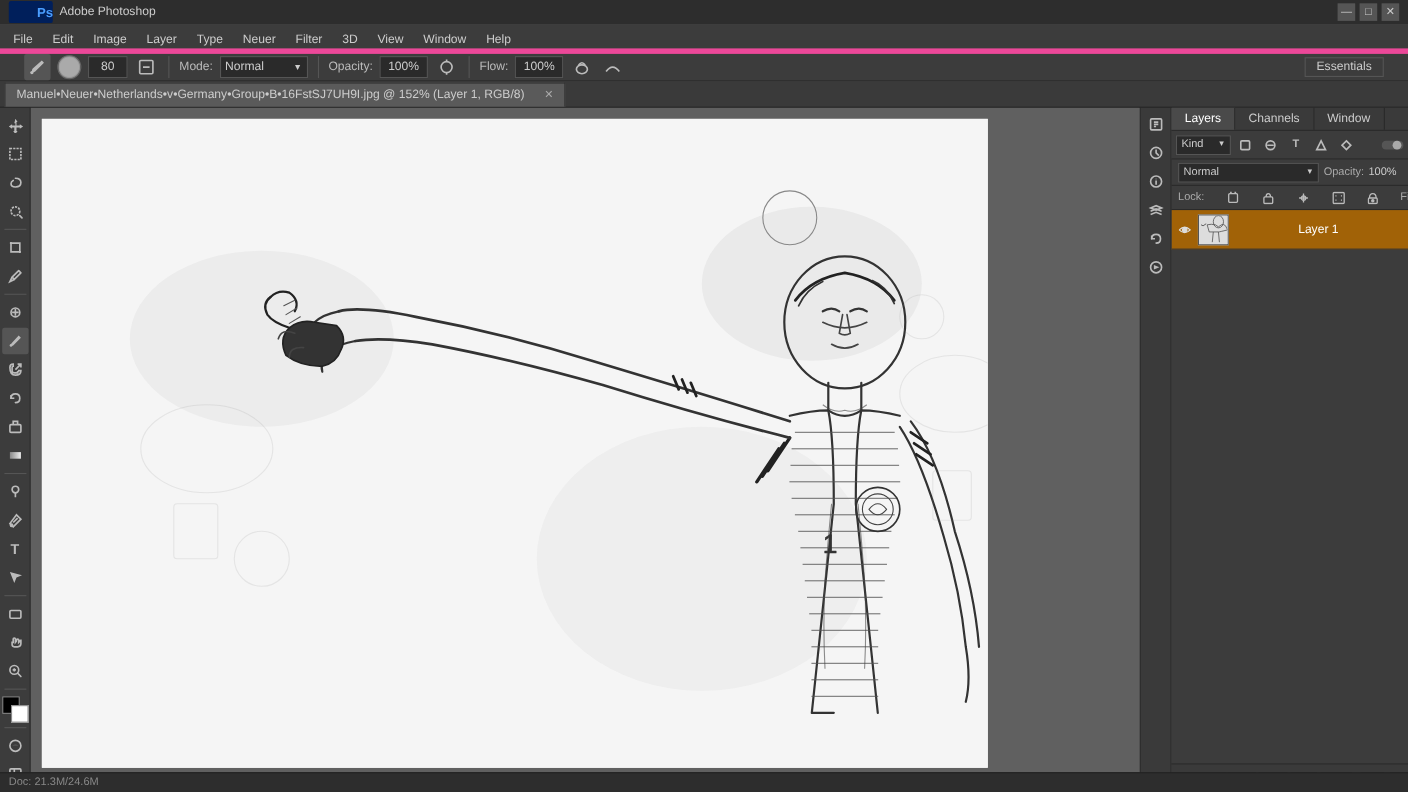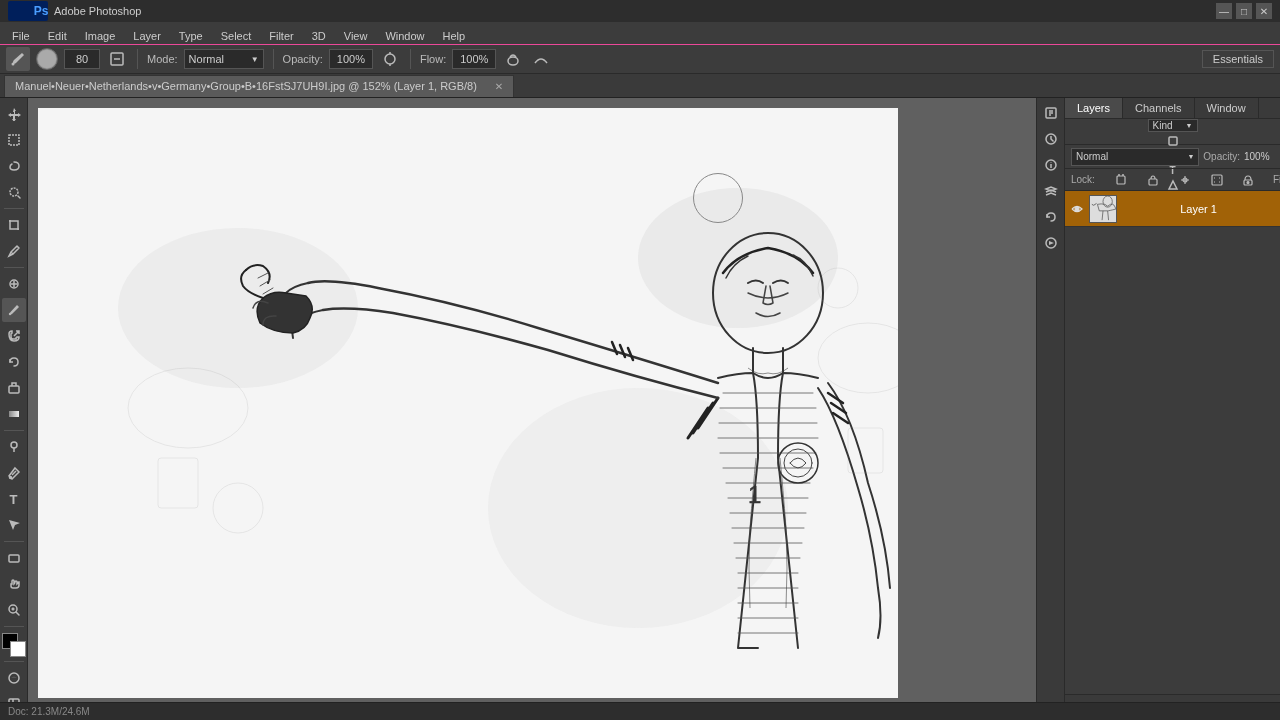--- a/index.html
+++ b/index.html
@@ -71,25 +71,25 @@
       color: #cccccc;
       font-size: 11px;
       cursor: pointer;
       border-radius: 2px;
     }
 
     
     #optionsbar {
       height: 30px;
       background: #3c3c3c;
-      border-top: 1px solid #ec4899;
+      border-top: 5px solid #ec4899;
       border-bottom: 1px solid #2a2a2a;
       display: flex;
       align-items: center;
-      padding: 0 6px;
+      padding: 0 22px;
       gap: 6px;
     }
     .options-brush-preview {
       width: 22px;
       height: 22px;
       border-radius: 50%;
       background: radial-gradient(circle, #aaa 60%, transparent 100%);
       border: 1px solid #666;
     }
     .options-size-box {
@@ -321,21 +321,20 @@
 
     
     #layers-toolbar {
       height: 26px;
       background: #3c3c3c;
       border-bottom: 1px solid #2a2a2a;
       display: flex;
       align-items: center;
       padding: 0 4px;
       gap: 3px;
-      flex-direction: column;
     }
     .layers-tool-btn {
       width: 20px;
       height: 20px;
       display: flex;
       align-items: center;
       justify-content: center;
       cursor: pointer;
       color: #bbb;
       font-size: 11px;
@@ -546,21 +545,21 @@
     <button class="win-btn">✕</button>
   </div>
 </div>
 
 <div id="menubar">
   <span class="menu-item">File</span>
   <span class="menu-item">Edit</span>
   <span class="menu-item">Image</span>
   <span class="menu-item">Layer</span>
   <span class="menu-item">Type</span>
-  <span class="menu-item">Select</span>
+  <span class="menu-item">Neuer</span>
   <span class="menu-item">Filter</span>
   <span class="menu-item">3D</span>
   <span class="menu-item">View</span>
   <span class="menu-item">Window</span>
   <span class="menu-item">Help</span>
 </div>
 
 <div id="optionsbar">
 
   <div class="tool-btn active">

